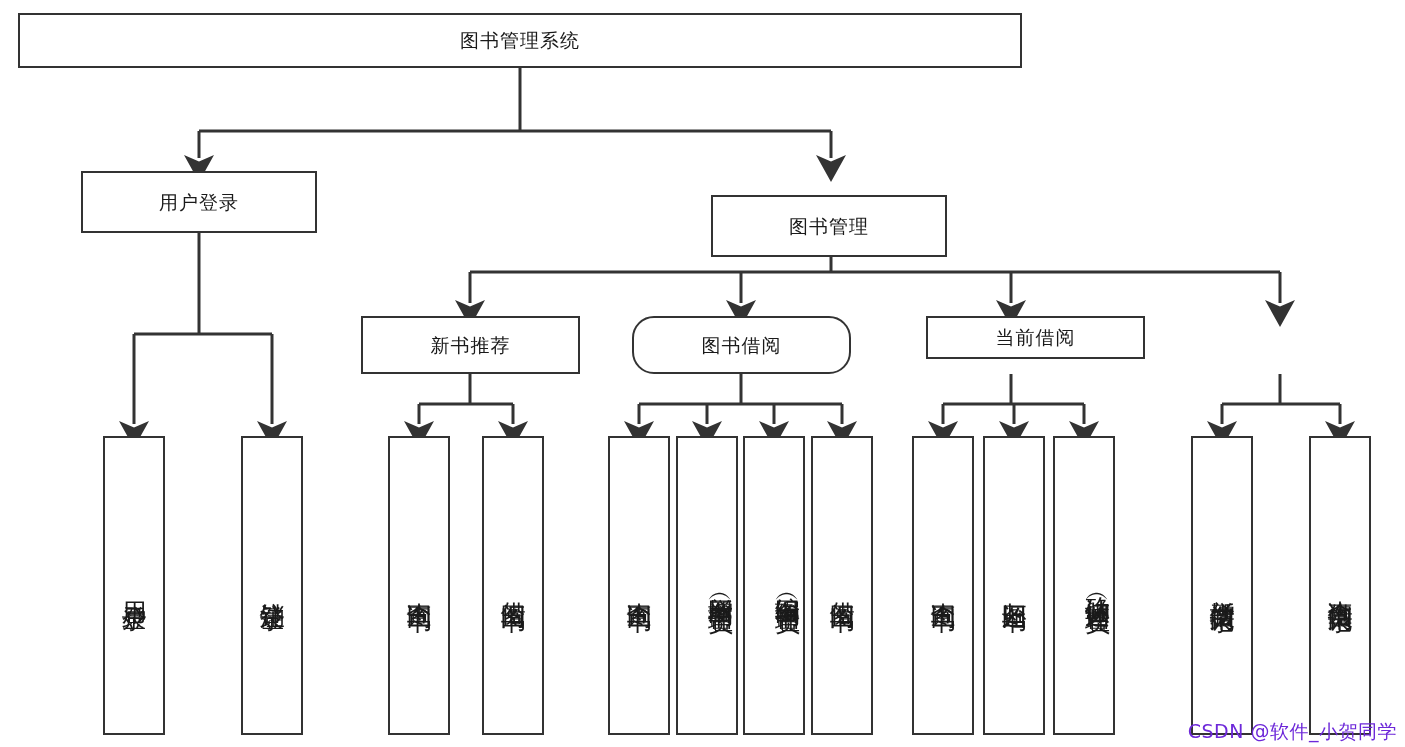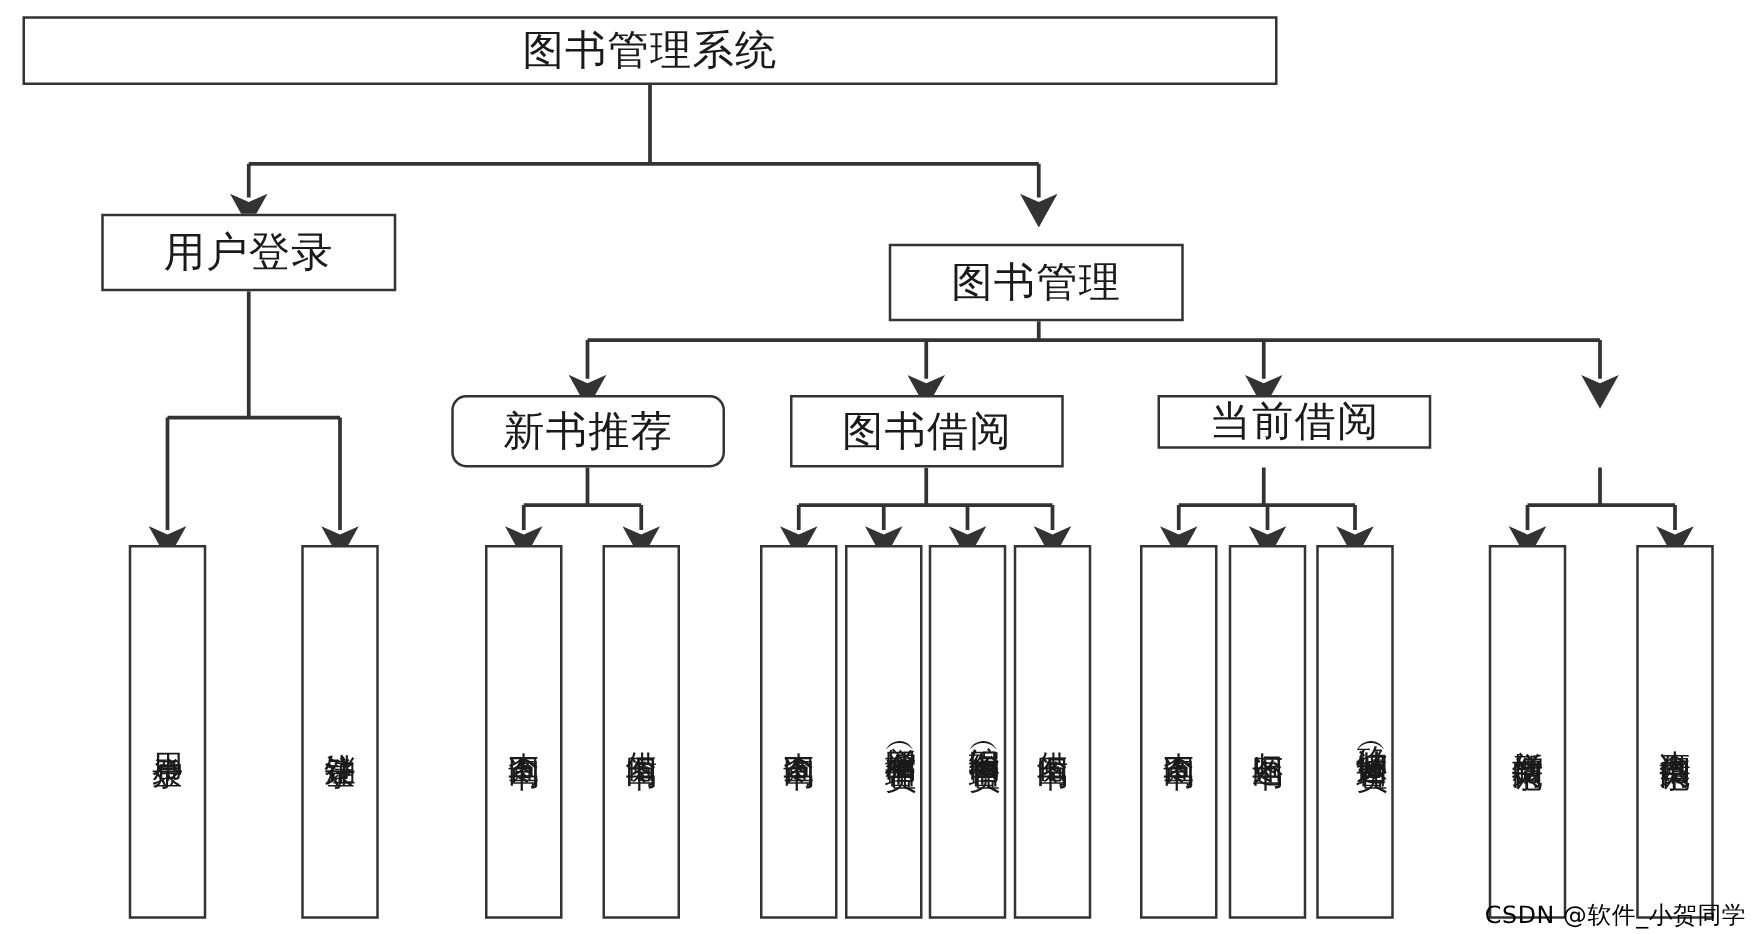--- a/index.html
+++ b/index.html
@@ -31,21 +31,21 @@
     position: absolute;
     box-sizing: border-box;
     border: 2.5px solid #333333;
     background: #ffffff;
     display: flex;
     align-items: center;
     justify-content: center;
     color: #1a1a1a;
   }
   .node.horiz {
-    font-size: 33px;
+    font-size: 19px;
     letter-spacing: 1px;
     line-height: 1.1;
   }
   .node.vert {
     writing-mode: vertical-rl;
     text-orientation: upright;
     font-size: 25px;
     line-height: 1.25;
     letter-spacing: 2px;
     padding: 6px 0;
@@ -55,21 +55,21 @@
   }
   .node-label {
     display: block;
     white-space: pre;
   }
   .watermark {
     position: absolute;
     right: 8px;
     bottom: 2px;
     font-size: 19px;
-    color: #000000;
+    color: #6d28d9;
     letter-spacing: 0.5px;
     white-space: nowrap;
   }
 </style>
 </head>
 <body>
 
 <div id="canvas">
 
   <svg class="edges" viewBox="0 0 1405 747">
@@ -126,24 +126,24 @@
     <span class="node-label">图书管理系统</span>
   </div>
 
   <div class="node horiz" style="left:81px; top:171px; width:236px; height:62px;">
     <span class="node-label">用户登录</span>
   </div>
   <div class="node horiz" style="left:711px; top:171px; width:236px; height:62px;margin-top:24px;">
     <span class="node-label">图书管理</span>
   </div>
 
-  <div class="node horiz" style="left:361px; top:316px; width:219px; height:58px;border-radius:12px;">
+  <div class="node horiz" style="left:361px; top:316px; width:219px; height:58px;">
     <span class="node-label">新书推荐</span>
   </div>
-  <div class="node horiz" style="left:632px; top:316px; width:219px; height:58px;">
+  <div class="node horiz" style="left:632px; top:316px; width:219px; height:58px;border-radius:22px;">
     <span class="node-label">图书借阅</span>
   </div>
   <div class="node horiz" style="left:926px; top:316px; width:219px; height:43px;">
     <span class="node-label">当前借阅</span>
   </div>
 
   <div class="node vert" style="left:103px; top:436px; width:62px; height:299px;">
     <span class="node-label">用户登录</span>
   </div>
   <div class="node vert" style="left:241px; top:436px; width:62px; height:299px;">

